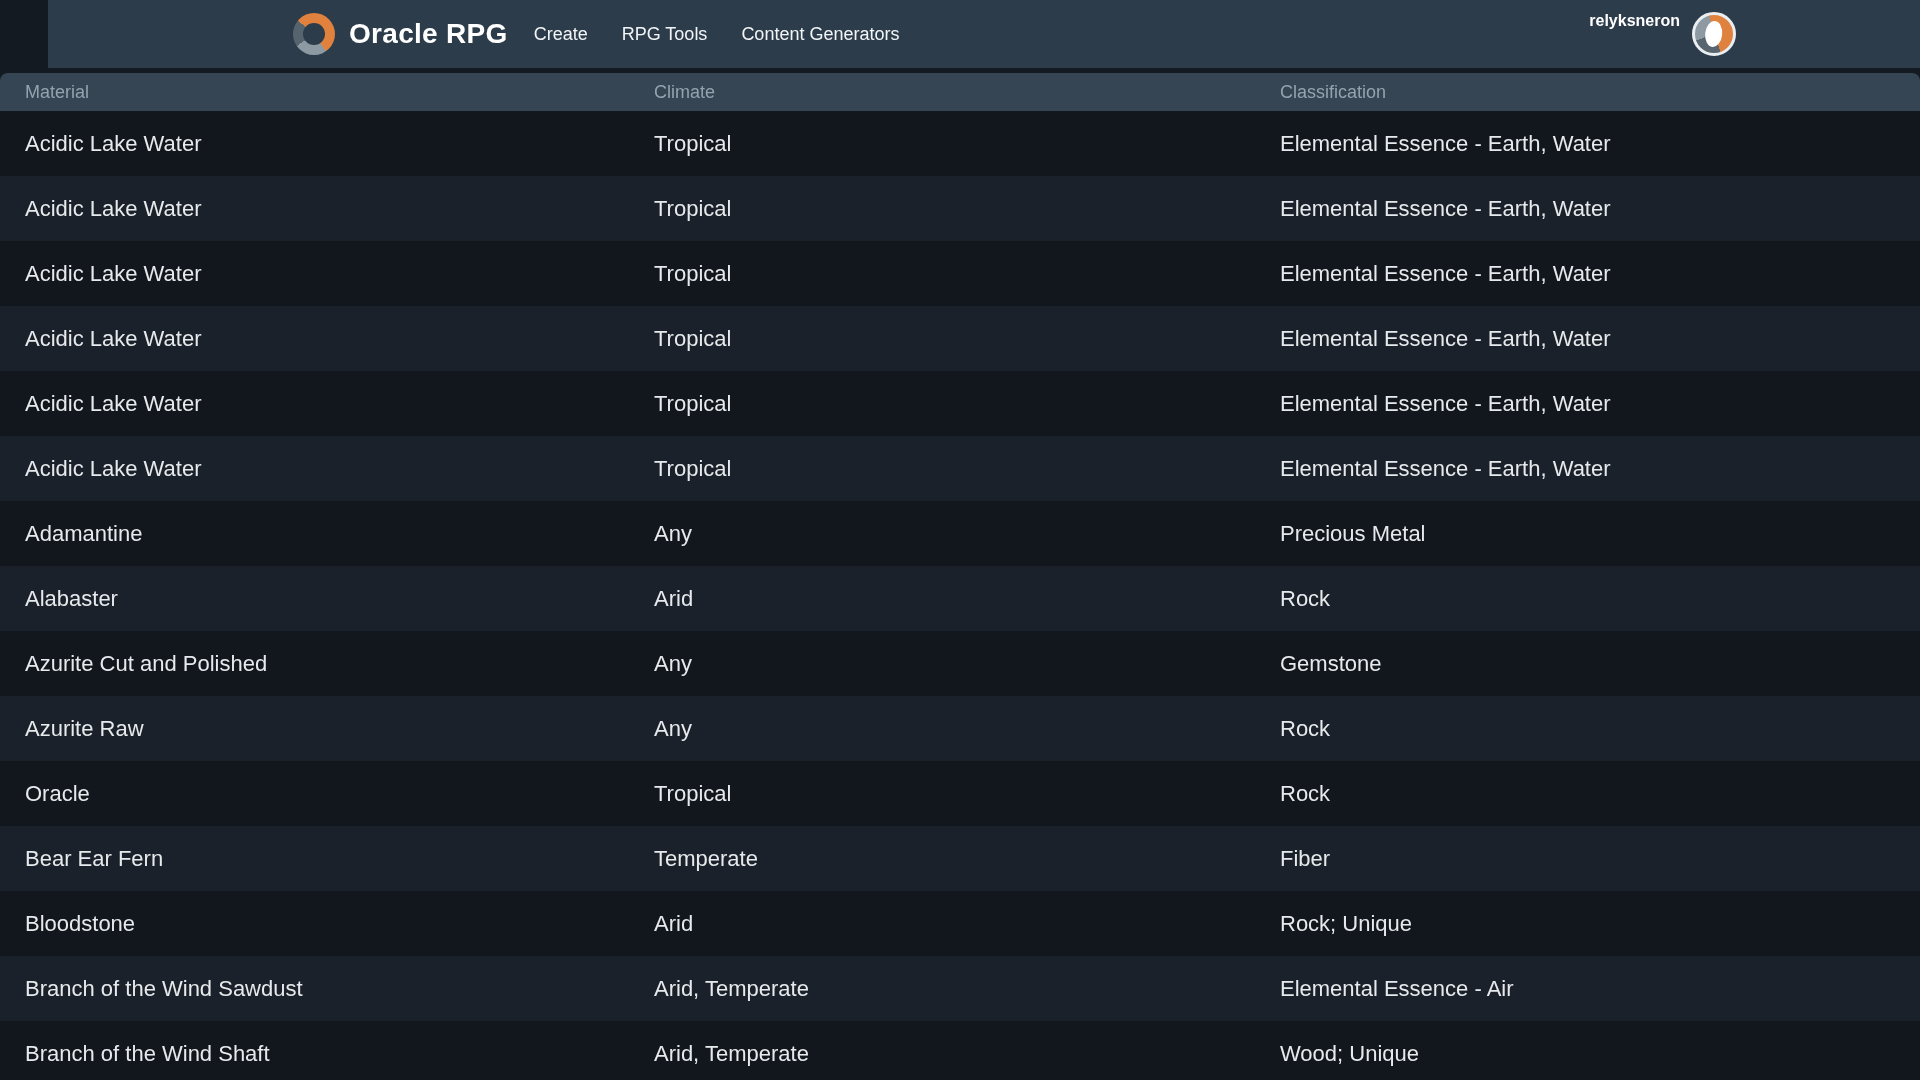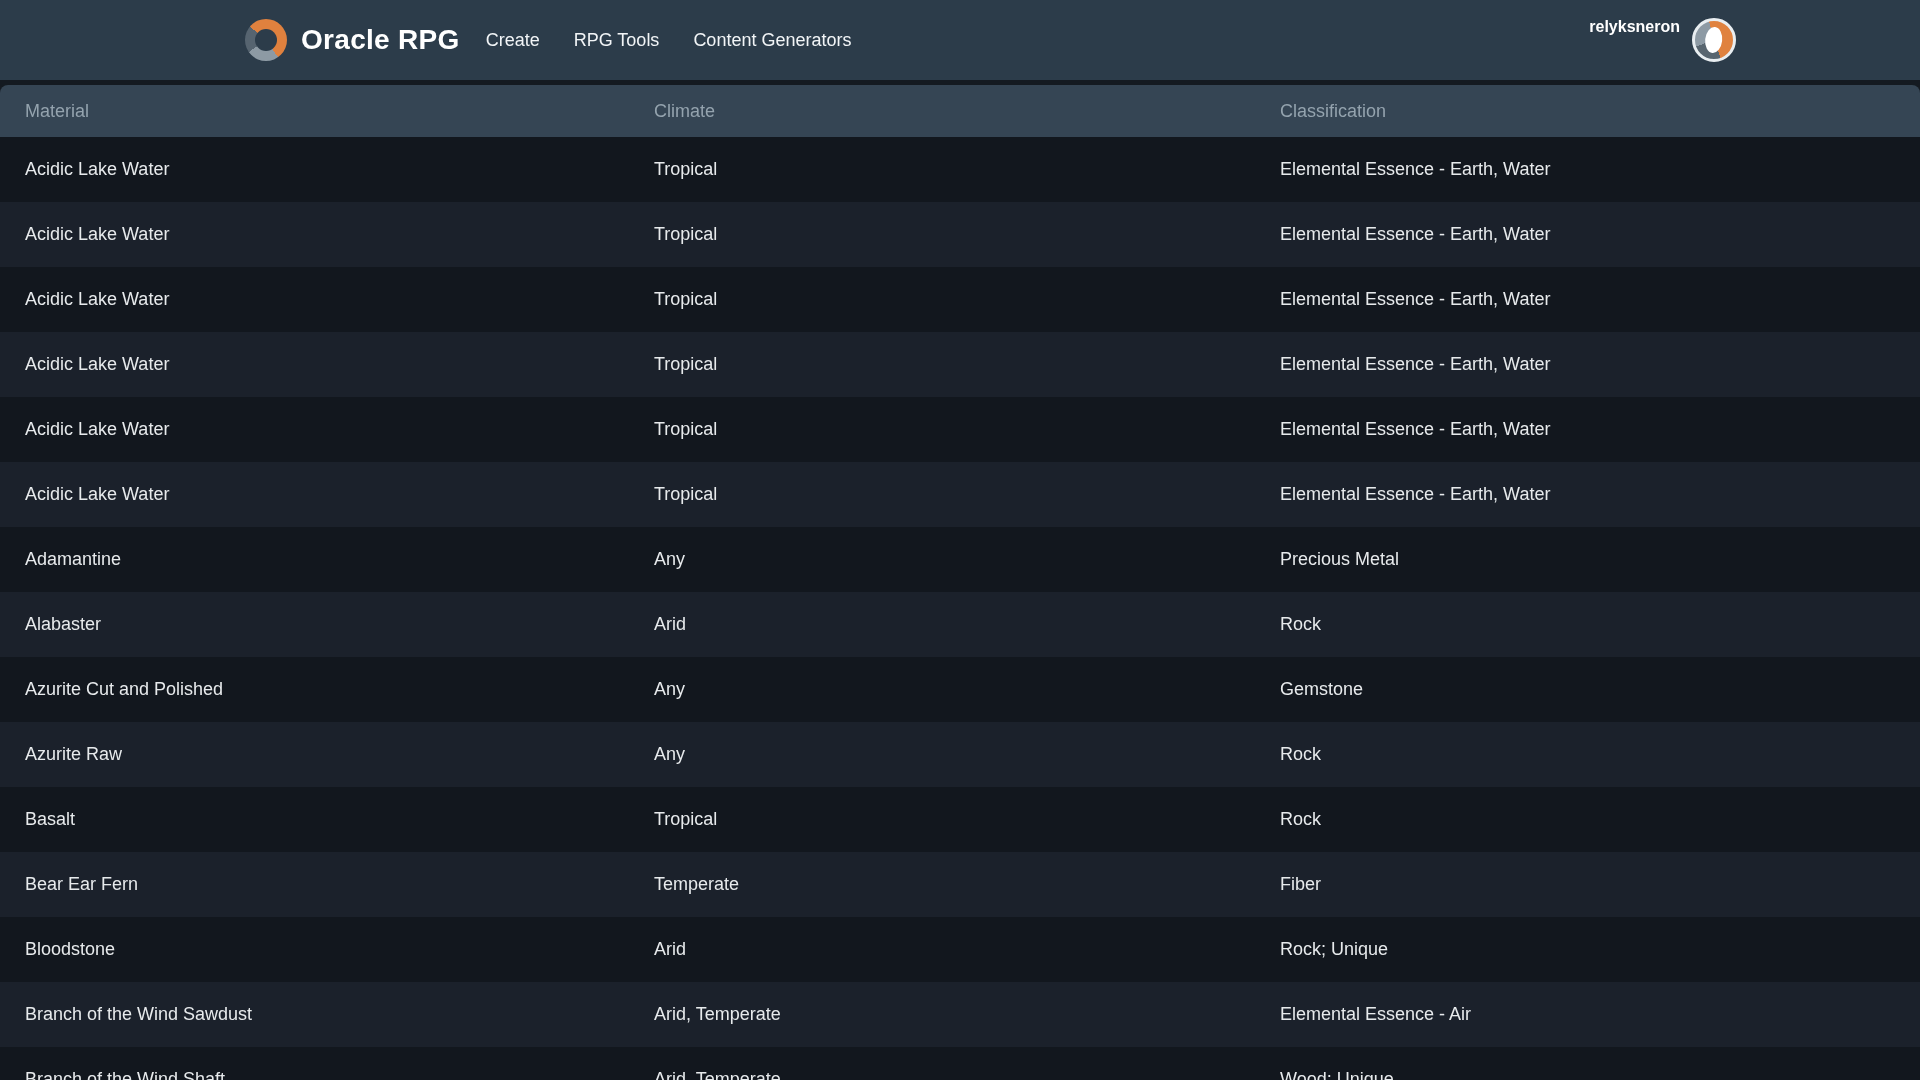--- a/index.html
+++ b/index.html
@@ -6,24 +6,25 @@
   html, body {
     width: 1920px; height: 1080px;
     overflow: hidden;
     background: #141a21;
     font-family: "Liberation Sans", "DejaVu Sans", sans-serif;
     -webkit-font-smoothing: antialiased;
   }
 
   
   .navbar {
-    height: 80px;
+    height: 68px;
     background: #2c3c4a;
     display: flex;
     align-items: center;
+    margin-left: 48px;
   }
   .nav-inner {
     display: flex;
     align-items: center;
     width: 100%;
     margin-left: 245px;
     margin-right: 184px;
   }
   .brand {
     display: flex;
@@ -105,42 +106,42 @@
   
   .table-wrap {
     margin-top: 5px;
     border-radius: 8px 8px 0 0;
     overflow: hidden;
   }
   .thead {
     display: grid;
     grid-template-columns: 629px 626px 1fr;
     background: #354554;
-    height: 52px;
+    height: 38px;
     align-items: center;
   }
   .th {
     color: #94a3ae;
     font-size: 18px;
     font-weight: 500;
     padding-left: 25px;
     cursor: pointer;
   }
   .trow {
     display: grid;
     grid-template-columns: 629px 626px 1fr;
     height: 65px;
     align-items: center;
     cursor: pointer;
   }
   .trow.odd  { background: #12171e; }
   .trow.even { background: #1b212b; }
   .cell {
     color: #e7eaec;
-    font-size: 18px;
+    font-size: 22px;
     font-weight: 400;
     padding-left: 25px;
     white-space: nowrap;
     overflow: hidden;
     text-overflow: ellipsis;
   }
 </style>
 </head>
 <body>
 
@@ -214,21 +215,21 @@
         <div class="cell">Azurite Cut and Polished</div>
         <div class="cell">Any</div>
         <div class="cell">Gemstone</div>
       </div>
       <div class="trow even">
         <div class="cell">Azurite Raw</div>
         <div class="cell">Any</div>
         <div class="cell">Rock</div>
       </div>
       <div class="trow odd">
-        <div class="cell">Basalt</div>
+        <div class="cell">Oracle</div>
         <div class="cell">Tropical</div>
         <div class="cell">Rock</div>
       </div>
       <div class="trow even">
         <div class="cell">Bear Ear Fern</div>
         <div class="cell">Temperate</div>
         <div class="cell">Fiber</div>
       </div>
       <div class="trow odd">
         <div class="cell">Bloodstone</div>

